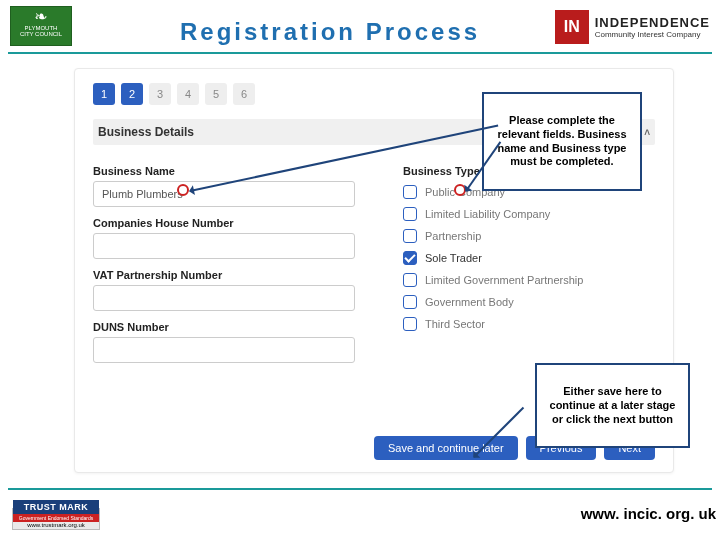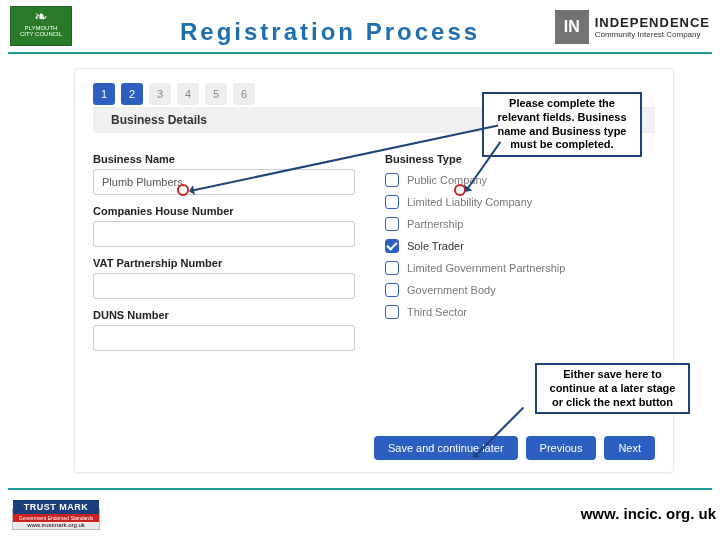--- a/index.html
+++ b/index.html
@@ -13,21 +13,21 @@
     background: #2a7a2a; border: 1px solid #1f5f1f; color: #fff;
     font-size: 6px; line-height: 1; text-align: center; padding-top: 2px;
   }
   .plymouth-logo .tree { font-size: 16px; line-height: 16px; display: block; }
   .page-title {
     position: absolute; left: 180px; top: 18px;
     color: #1f6fb0; font-size: 24px; font-weight: bold; letter-spacing: 3px;
   }
   .indep-logo { position: absolute; right: 10px; top: 8px; height: 38px; display: flex; align-items: center; }
   .in-box {
-    width: 34px; height: 34px; background: #737373; color: #fff;
+    width: 34px; height: 34px; background: #b91c1c; color: #fff;
     font-weight: bold; font-size: 16px; display: flex; align-items: center; justify-content: center;
     margin-right: 6px;
   }
   .in-text { font-size: 8px; color: #333; }
   .in-text .big { font-size: 13px; font-weight: bold; letter-spacing: 1px; color: #222; display: block; }
   .teal-line { position: absolute; left: 8px; right: 8px; top: 52px; border-top: 2px solid #1a9a9a; }
 
   
   .form-card {
     position: absolute; left: 74px; top: 68px; width: 600px; height: 405px;
@@ -36,27 +36,27 @@
     padding: 14px 18px 12px 18px; font-size: 11px; color: #555;
   }
   .steps { display: flex; gap: 6px; }
   .step {
     width: 22px; height: 22px; border-radius: 3px; font-size: 11px;
     display: flex; align-items: center; justify-content: center;
     background: #eee; color: #888;
   }
   .step.active { background: #2c5fbf; color: #fff; }
   .section-bar {
-    margin-top: 2px; background: #f0f0f0; padding: 6px 18px;
+    margin-top: 14px; background: #f0f0f0; padding: 6px 5px;
     font-weight: bold; color: #333; font-size: 12px; border-radius: 2px;
     display: flex; justify-content: space-between; align-items: center;
   }
   .chev { font-size: 10px; color: #666; }
 
-  .cols { display: flex; margin-top: 10px; gap: 30px; }
+  .cols { display: flex; margin-top: 10px; gap: 48px; }
   .col-left { flex: 0 0 262px; }
   .col-right { flex: 1; }
 
   .flabel { font-weight: bold; color: #222; font-size: 11px; margin: 10px 0 4px 0; }
   .field {
     width: 100%; height: 26px; border: 1px solid #ccc; border-radius: 3px;
     padding: 0 8px; font-size: 11px; color: #555; background: #fff;
   }
 
   .bt-row { display: flex; align-items: center; margin: 8px 0; color: #777; font-size: 11px; }
@@ -73,21 +73,21 @@
   .bt-row.checked .olabel { color: #333; }
 
   .marker-dot {
     position: absolute; width: 12px; height: 12px; border: 2px solid #c22; border-radius: 50%;
     background: #fff;
   }
 
   .callout {
     position: absolute; background: #fff; border: 2px solid #1f447a;
     font-size: 11px; font-weight: bold; text-align: center; color: #000;
-    padding: 3px 10px; line-height: 1.25;
+    padding: 20px 10px; line-height: 1.25;
   }
 
   .arrow {
     position: absolute; height: 2px; background: #1f447a;
   }
   .arrow::before {
     content: ""; position: absolute; left: -6px; top: -4px;
     border: 5px solid transparent; border-right-color: #1f447a;
   }
 

